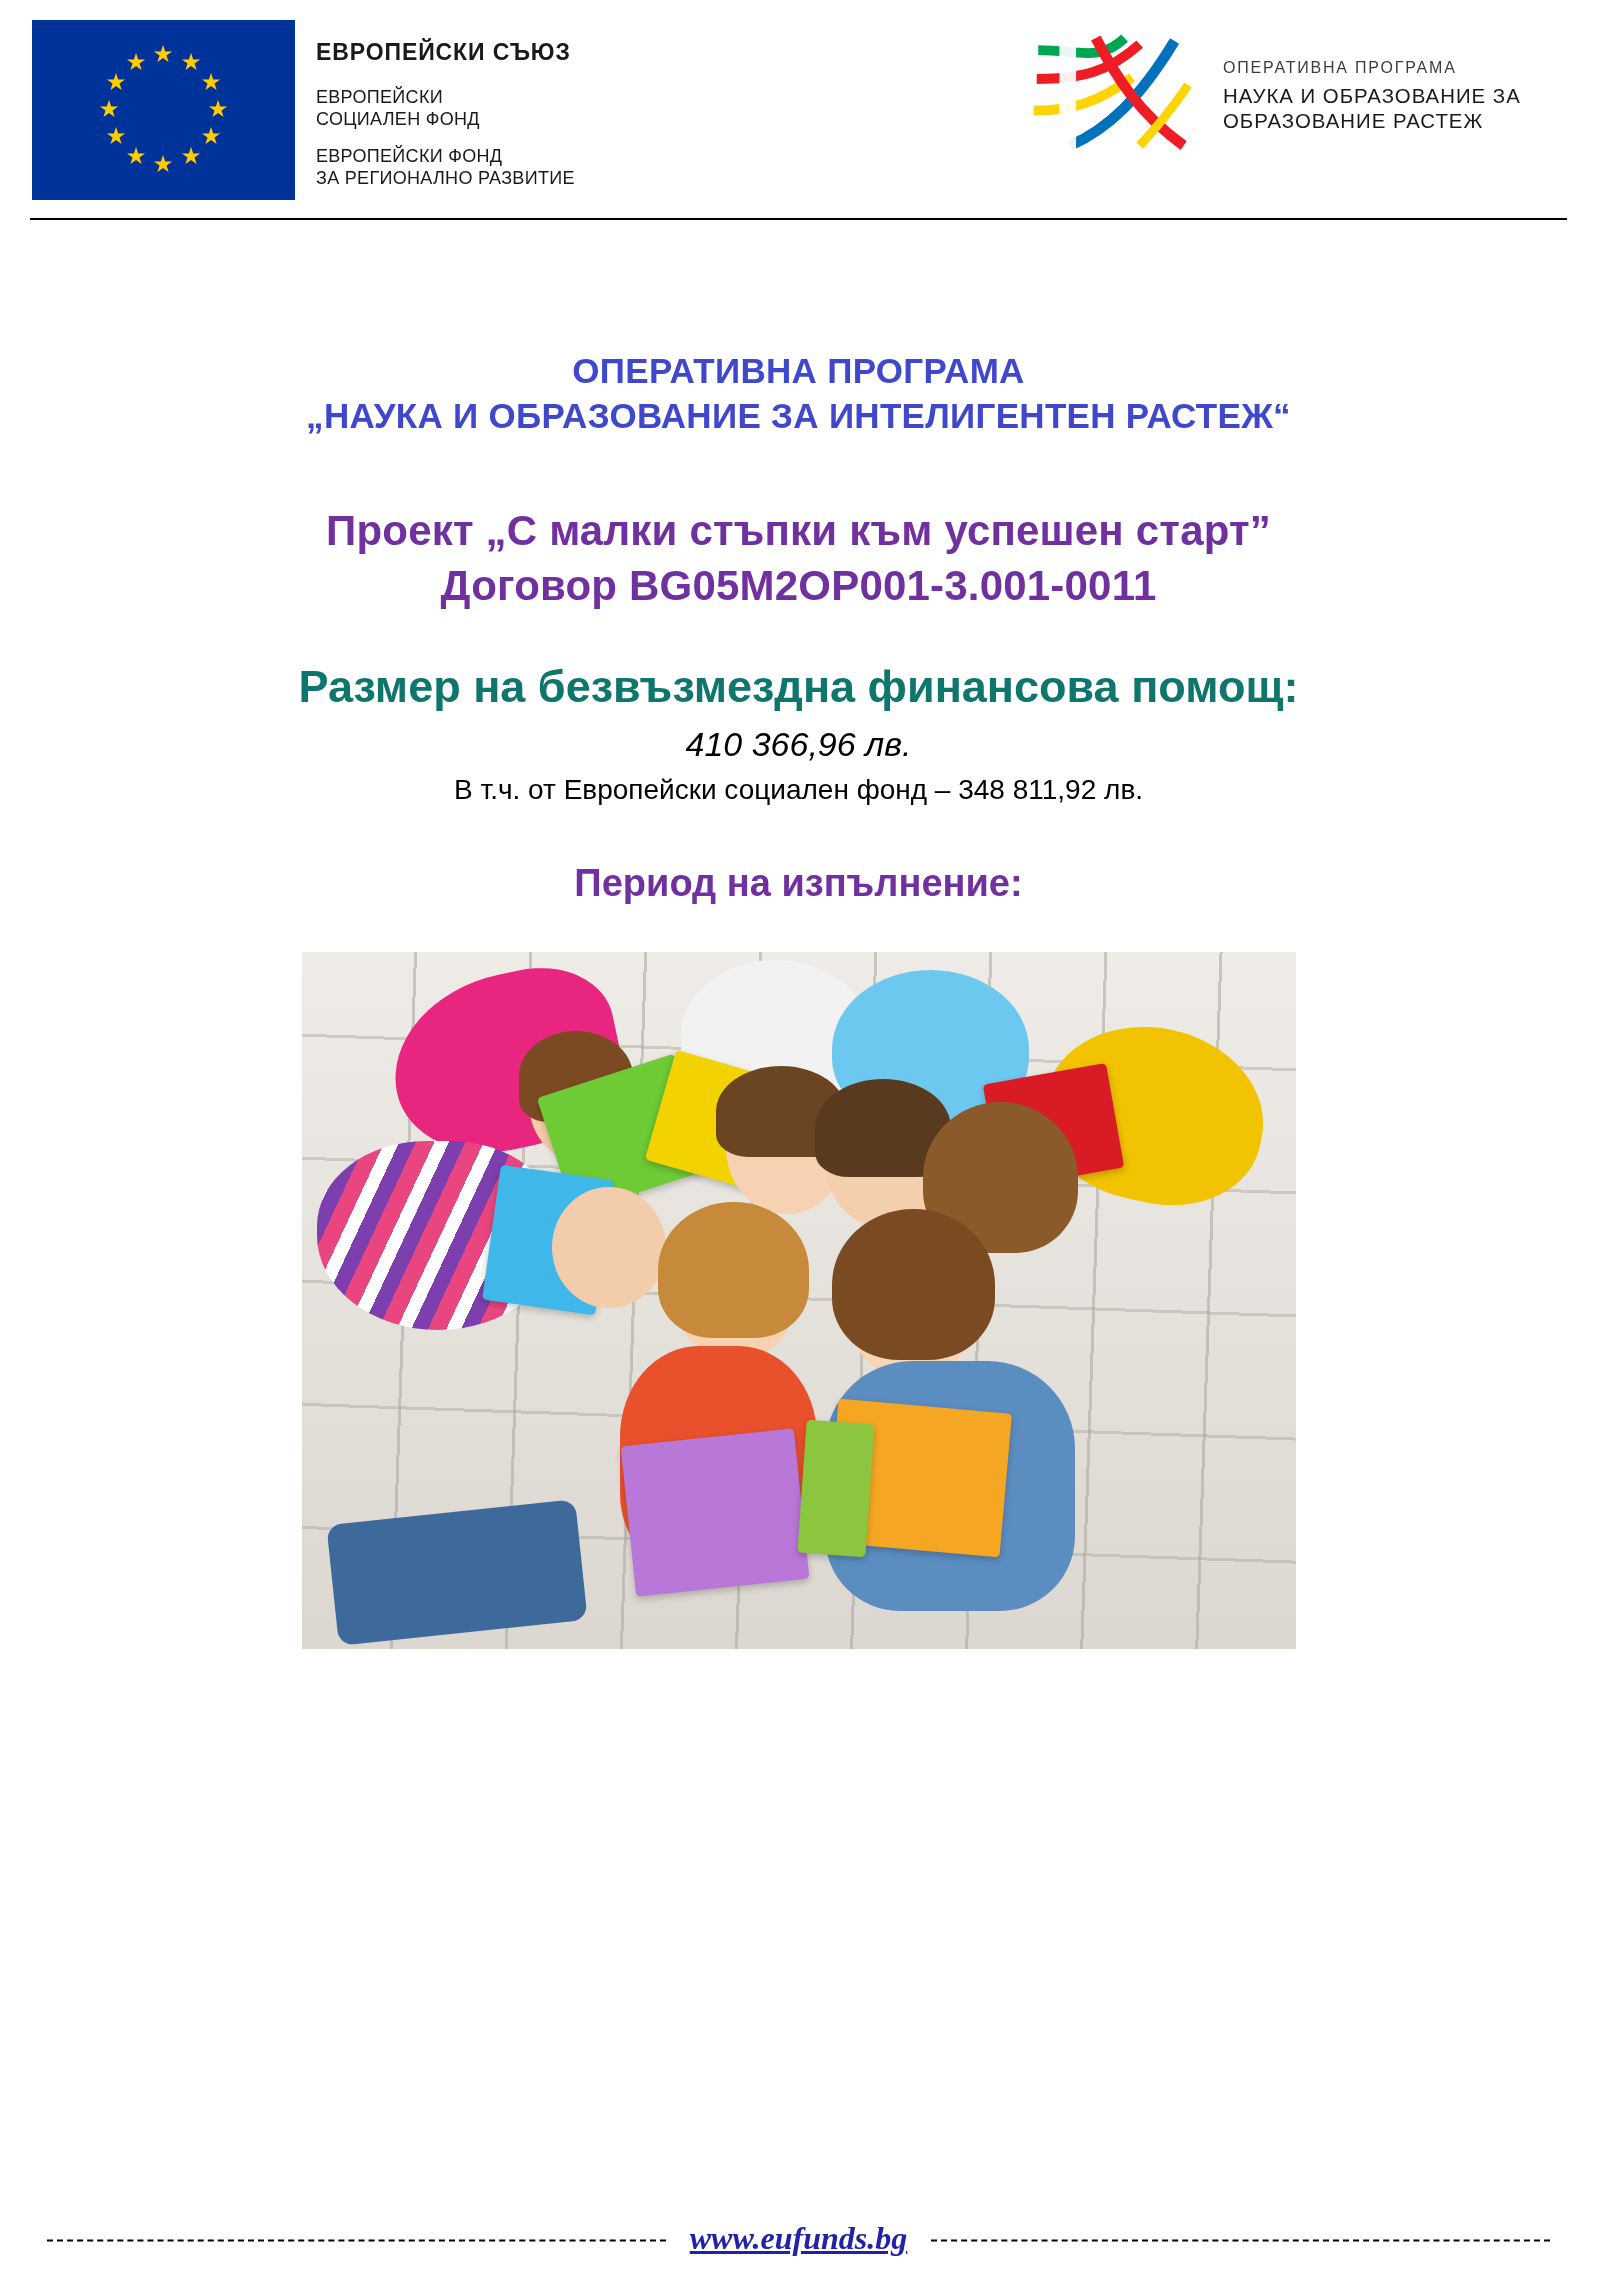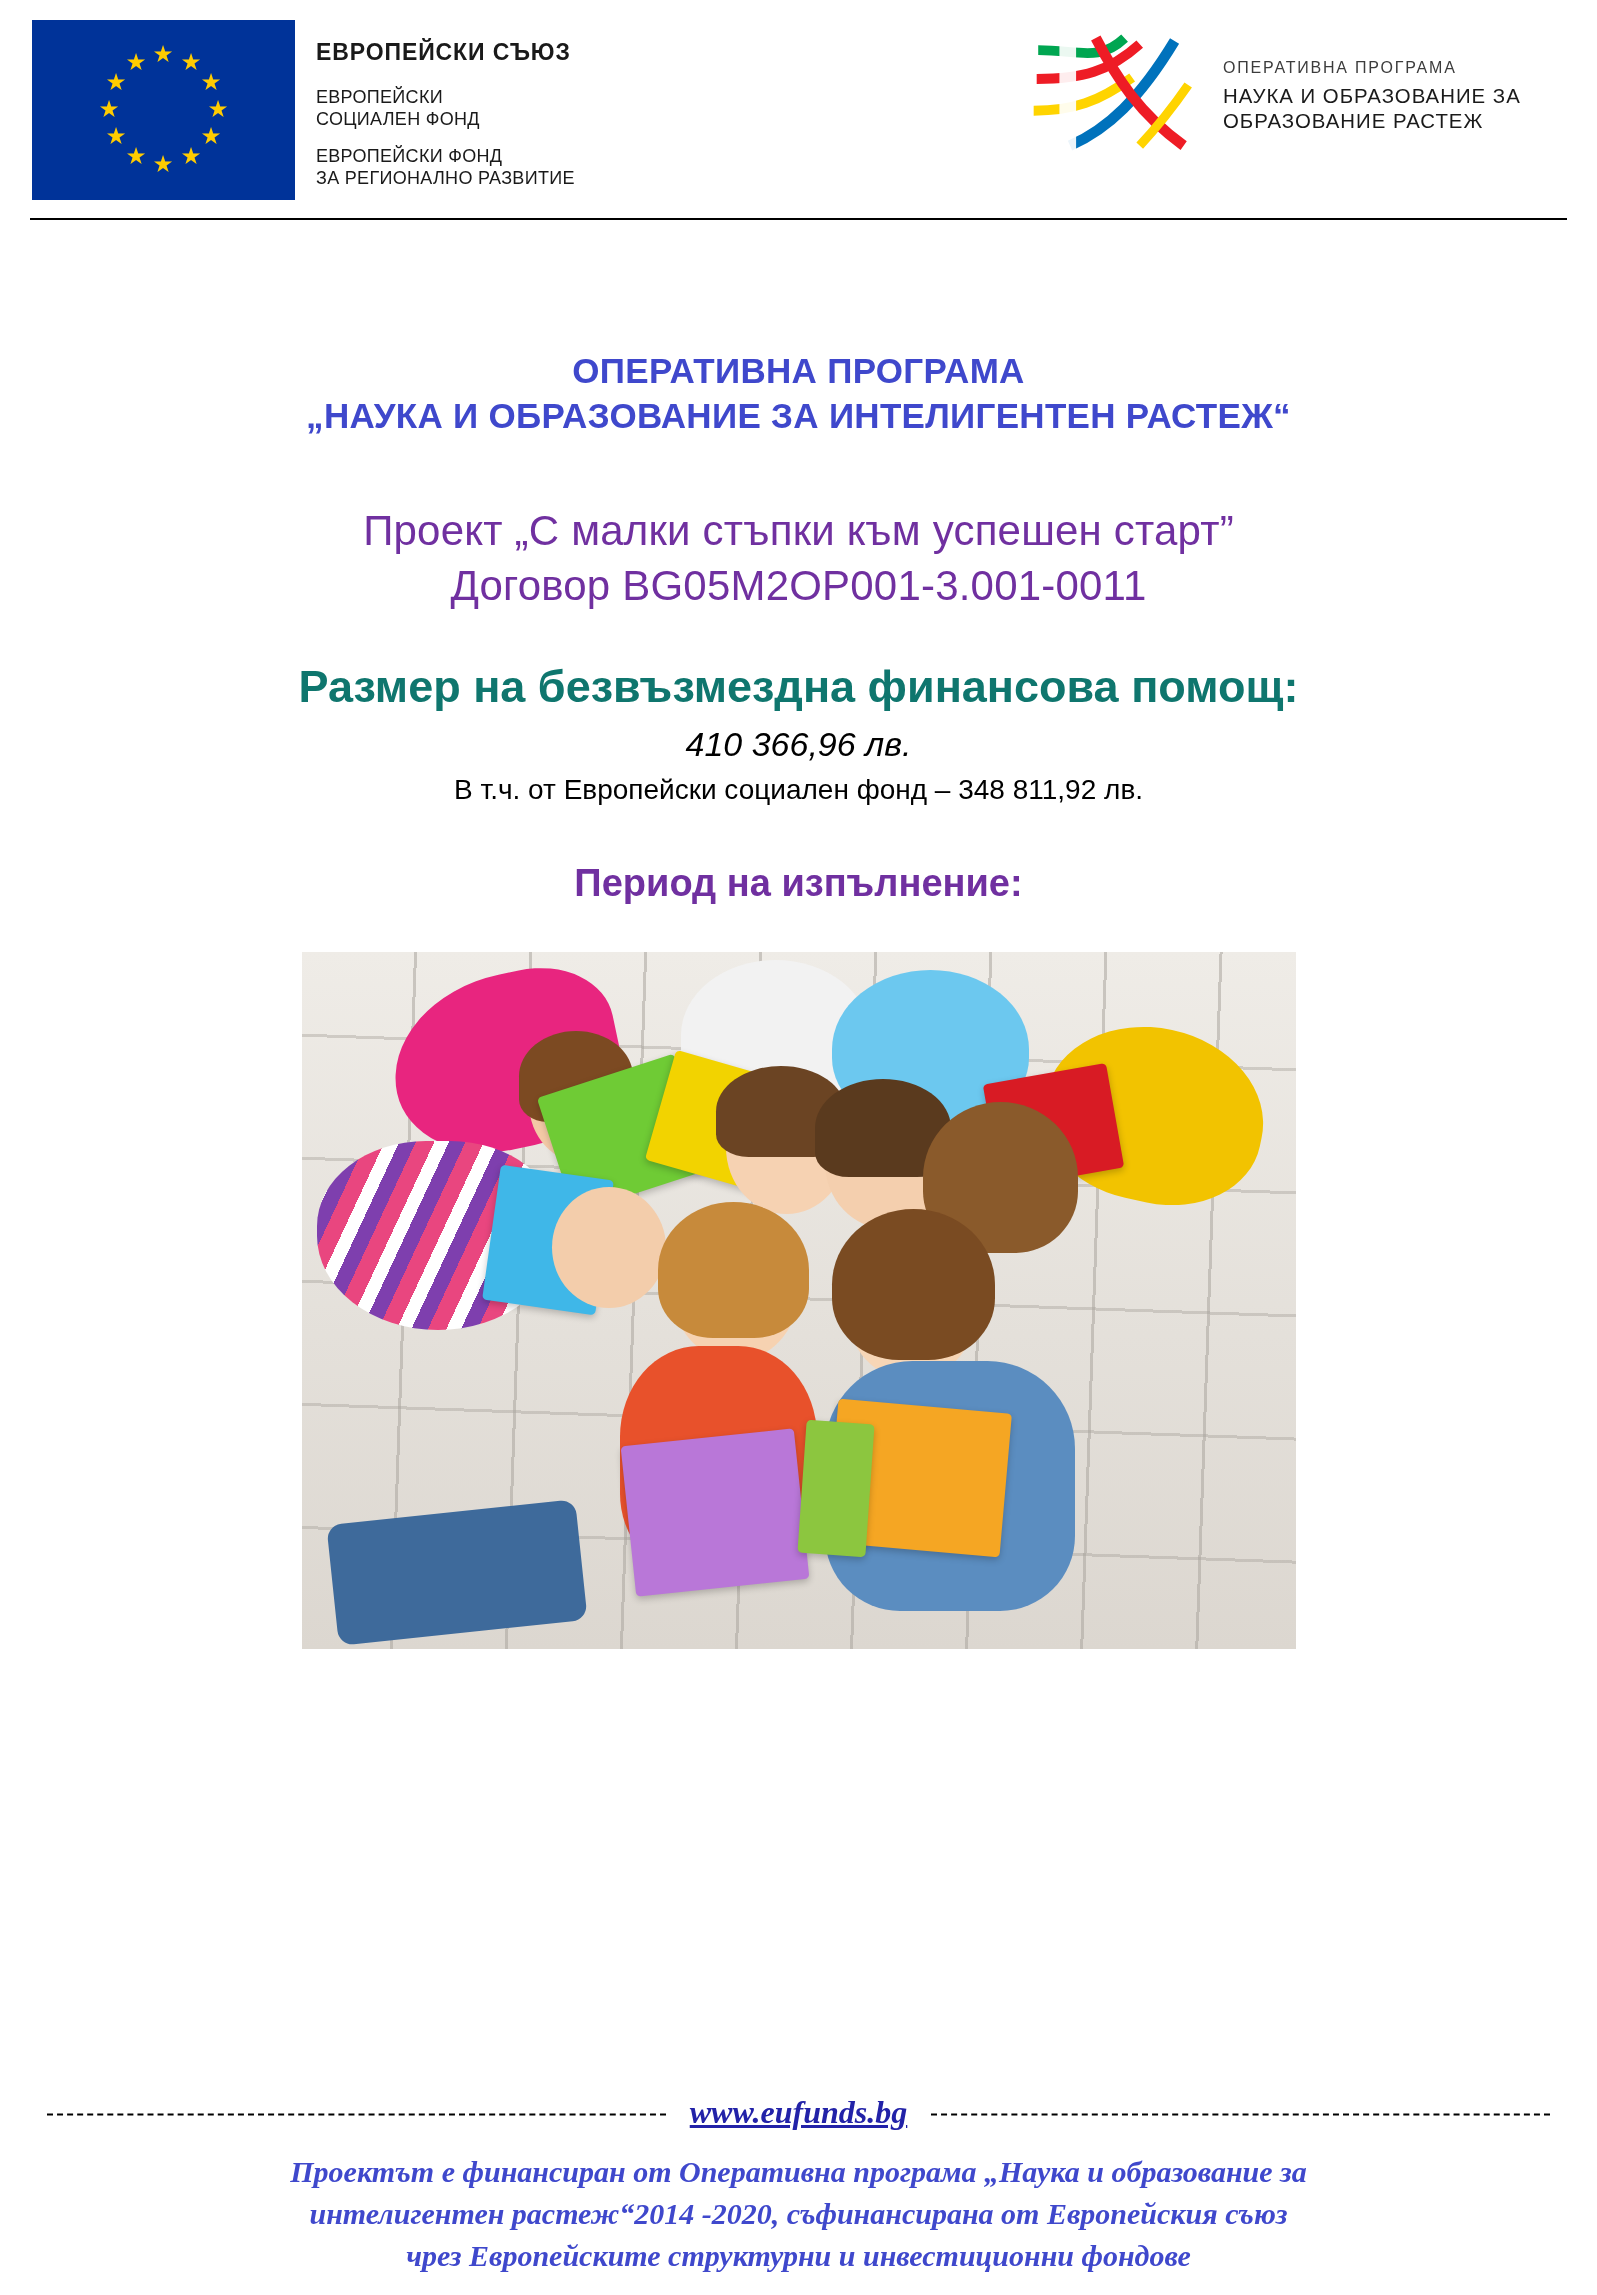--- a/index.html
+++ b/index.html
@@ -114,21 +114,21 @@
   .op-name {
     color: #3F48CC;
     font-weight: bold;
     font-size: 35px;
     line-height: 45px;
     letter-spacing: 0.3px;
   }
   .project-block {
     margin-top: 65px;
     color: #7030A0;
-    font-weight: normal;
+    font-weight: bold;
     font-size: 42px;
     line-height: 55px;
     letter-spacing: 0.2px;
   }
   .grant-title {
     margin-top: 48px;
     font-weight: bold;
     font-size: 45px;
     color: #0f766e;
   }
@@ -350,19 +350,14 @@
     </div>
   </div>
 </div>
 
 <div class="footer">
   <div class="footer-rule-line">
     <span class="dashes"></span>
     <a class="site" href="#">www.eufunds.bg</a>
     <span class="dashes"></span>
   </div>
-  <div class="footer-text">
-    <div>Проектът е  финансиран от Оперативна програма „Наука и образование за</div>
-    <div>интелигентен растеж“2014 -2020, съфинансирана от Европейския съюз</div>
-    <div>чрез Европейските структурни и инвестиционни фондове</div>
-  </div>
 </div>
 
 
 </body></html>

